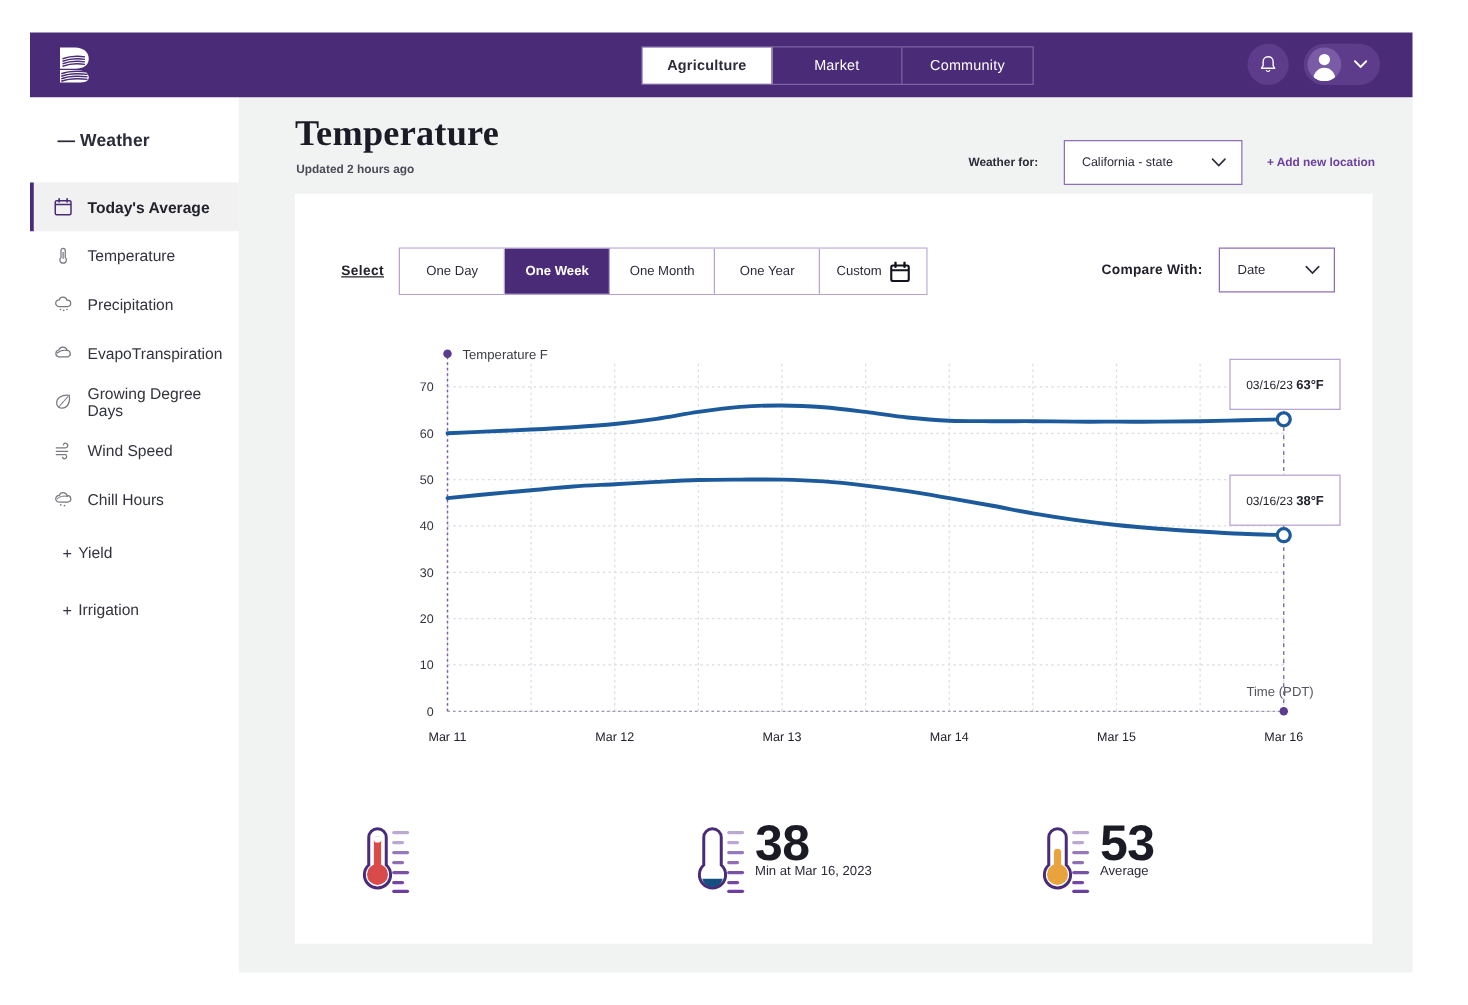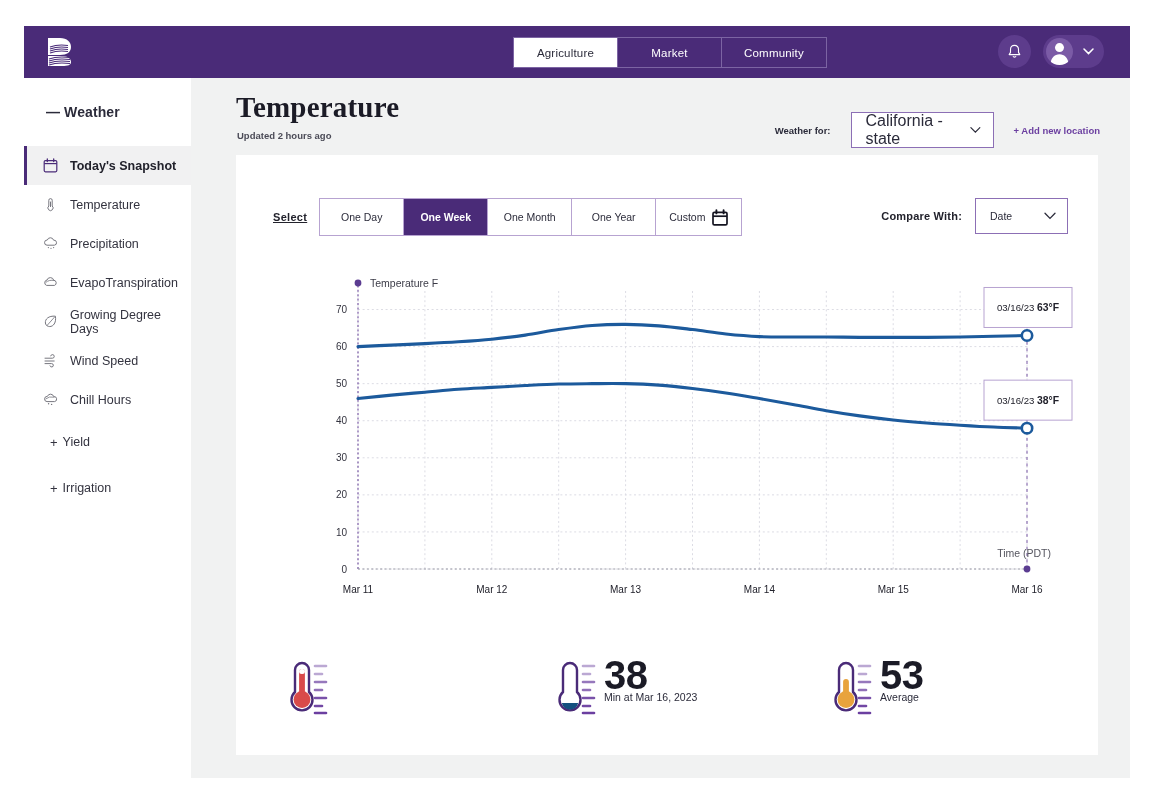--- a/index.html
+++ b/index.html
@@ -20,21 +20,21 @@
   .logo { width: 26px; height: 30px; }
 
   .top-tabs { position:absolute; left: 489px; top: 11px; display:flex;
     border:1px solid #7C64A3; }
   .top-tab {
     min-width: 104px; height: 29px; display:flex; align-items:center; justify-content:center;
     font-size: 11.5px; color:#ffffff; letter-spacing:.2px;
     border-right: 1px solid #7C64A3; padding: 0 14px; cursor:pointer;
   }
   .top-tab:last-child { border-right: none; }
-  .top-tab.active { background:#ffffff; color:#2B2B3A; font-weight: 400; text-align: center; }
+  .top-tab.active { background:#ffffff; color:#2B2B3A; font-weight: 700; text-align: center; }
 
   .header-right { position:absolute; right: 26px; top: 9px; display:flex; align-items:center; gap: 12px; }
   .bell-btn {
     width: 33px; height: 33px; border-radius: 50%; background:#5D3C8C;
     display:flex; align-items:center; justify-content:center; cursor:pointer;
   }
   .user-chip {
     height: 33px; border-radius: 17px; background:#5D3C8C; display:flex; align-items:center;
     padding: 0 10px 0 3px; gap: 10px; cursor:pointer;
   }
@@ -78,21 +78,21 @@
   }
   .subtitle {
     position:absolute; left: 46px; top: 52px; font-size: 9.5px; color:#4B4B57; font-weight:600;
   }
 
   .weather-for { position:absolute; right: 30px; top: 34px; display:flex; align-items:center; gap: 20px; }
   .wf-label { font-size: 9.5px; color:#2B2B3A; font-weight:600; }
   .wf-select {
     width: 143px; height: 36px; border:1px solid #8C6FB5; background:#fff;
     display:flex; align-items:center; justify-content:space-between; padding: 0 12px 0 14px;
-    font-size: 16px; color:#2B2B3A; cursor:pointer;
+    font-size: 10px; color:#2B2B3A; cursor:pointer;
   }
   .add-loc { font-size: 9.5px; color:#6B3FA0; font-weight:600; cursor:pointer; }
 
   
   .card {
     position:absolute; left: 45px; top: 77px; width: 862px; height: 600px; background:#ffffff;
   }
 
   .select-row { position:absolute; left: 37px; top: 43px; display:flex; align-items:center; gap: 12px; }
   .select-label { font-size: 11px; font-weight: 700; color:#22222C; letter-spacing:.3px;text-decoration:underline; }
@@ -186,21 +186,21 @@
     </div>
 
     <div class="side-item active">
       <span class="side-ico">
         <svg width="15" height="15" viewBox="0 0 15 15">
           <rect x="1.2" y="2.6" width="12.6" height="11.2" rx="1.2" fill="none" stroke="#4A2B78" stroke-width="1.2"></rect>
           <path d="M1.2 5.6 H13.8" stroke="#4A2B78" stroke-width="1.2"></path>
           <path d="M4.3 1 V3.6 M10.7 1 V3.6" stroke="#4A2B78" stroke-width="1.3" stroke-linecap="round"></path>
         </svg>
       </span>
-      <span>Today's Snapshot</span>
+      <span>Today's Average</span>
     </div>
 
     <div class="side-item">
       <span class="side-ico">
         <svg width="15" height="15" viewBox="0 0 15 15">
           <path d="M7.5 1.6 A1.7 1.7 0 0 1 9.2 3.3 V9 A2.6 2.6 0 1 1 5.8 9 V3.3 A1.7 1.7 0 0 1 7.5 1.6 Z" fill="none" stroke="#77777F" stroke-width="1"></path>
           <path d="M7.5 5 V9.6" stroke="#77777F" stroke-width="1" stroke-linecap="round"></path>
         </svg>
       </span>
       <span>Temperature</span>

